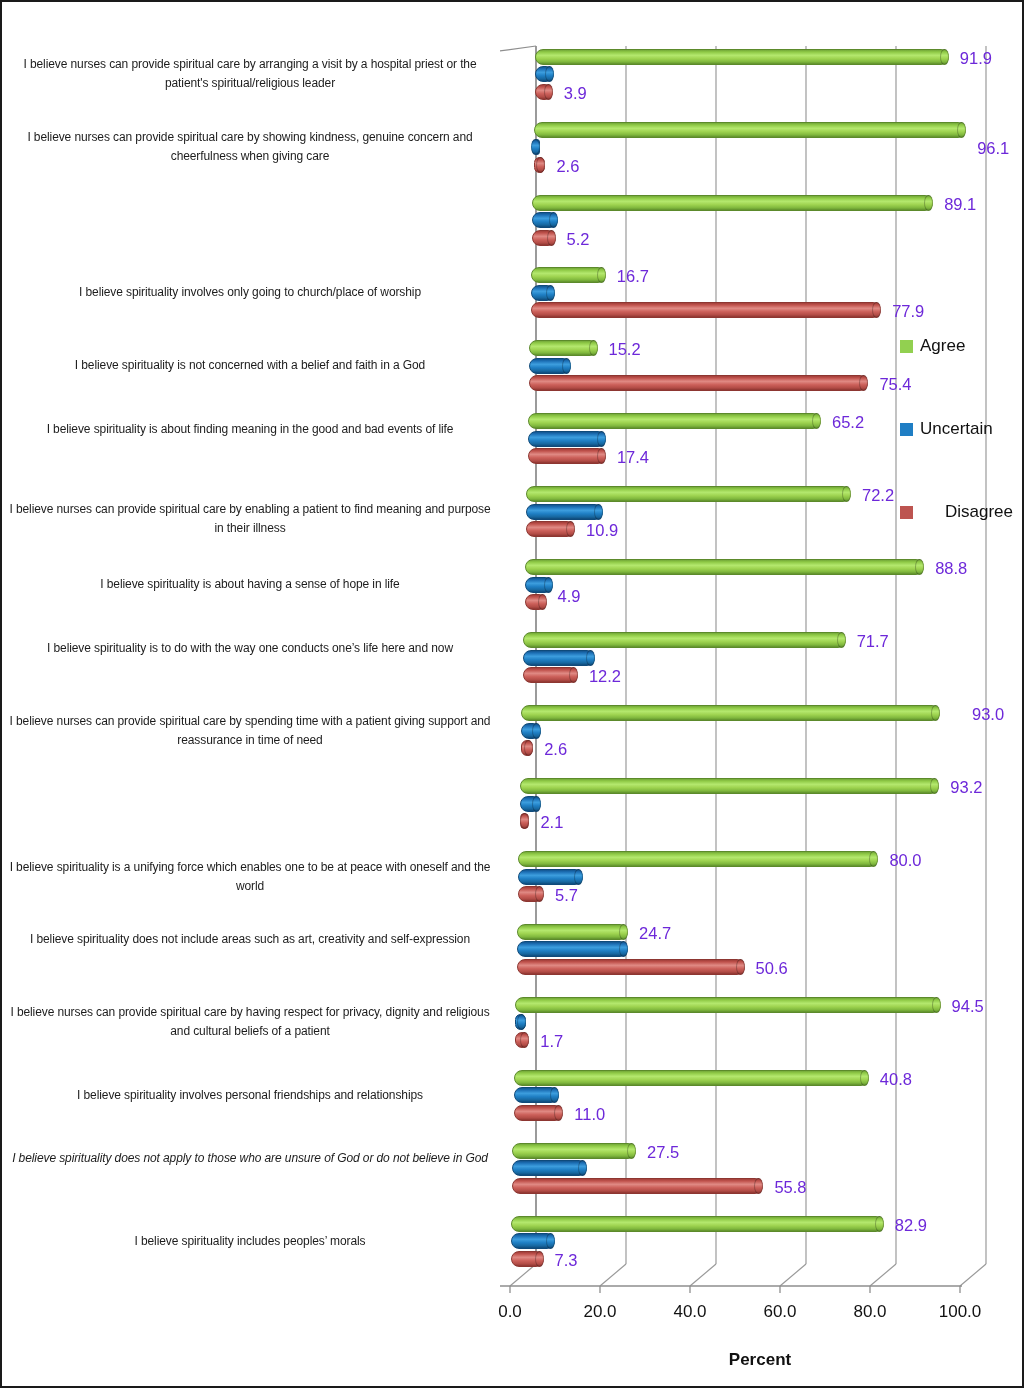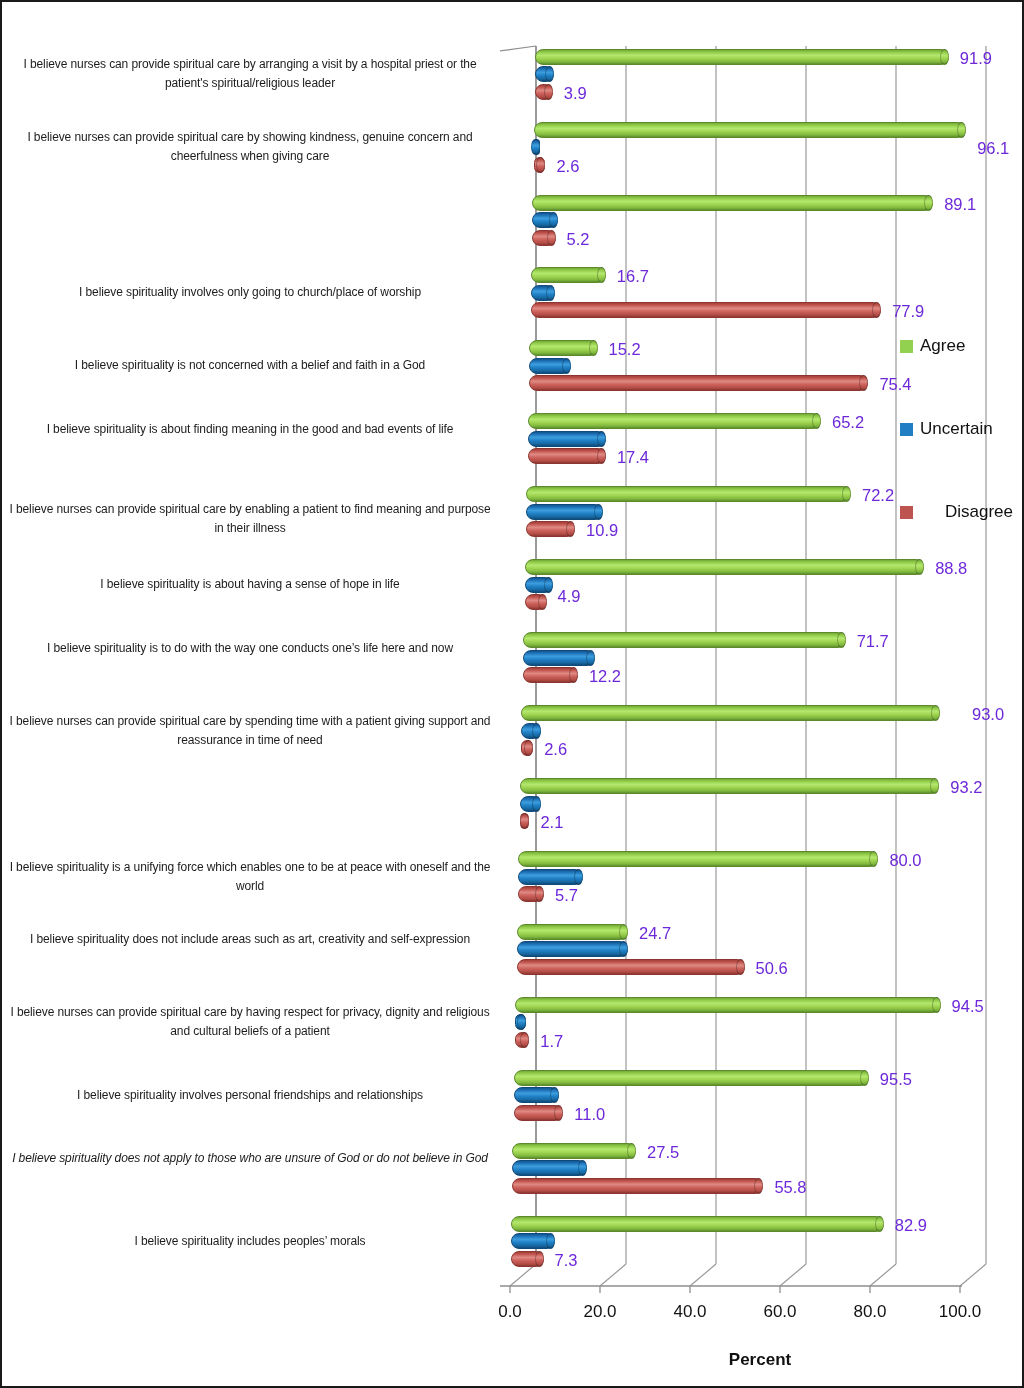--- a/index.html
+++ b/index.html
@@ -262,21 +262,21 @@
         <div class="val" style="left: 139.032px; top: 882.941px;">24.7</div>
         <div class="bar uncertain" style="left: 16.8824px; top: 899.441px; width: 111.15px;"></div>
         <div class="bar disagree" style="left: 16.8824px; top: 916.941px; width: 227.7px;"></div>
         <div class="val" style="left: 255.582px; top: 917.941px;">50.6</div>
         <div class="bar agree" style="left: 15.3529px; top: 954.882px; width: 425.25px;"></div>
         <div class="val" style="left: 451.603px; top: 955.882px;">94.5</div>
         <div class="bar uncertain" style="left: 15.3529px; top: 972.382px; width: 10.8px;"></div>
         <div class="bar disagree" style="left: 15.3529px; top: 989.882px; width: 13.95px;"></div>
         <div class="val" style="left: 40.3029px; top: 990.882px;">1.7</div>
         <div class="bar agree" style="left: 13.8235px; top: 1027.82px; width: 355.05px;"></div>
-        <div class="val" style="left: 379.874px; top: 1028.82px;">95.5</div>
+        <div class="val" style="left: 379.874px; top: 1028.82px;">40.8</div>
         <div class="bar uncertain" style="left: 13.8235px; top: 1045.32px; width: 45.45px;"></div>
         <div class="bar disagree" style="left: 13.8235px; top: 1062.82px; width: 49.5px;"></div>
         <div class="val" style="left: 74.3235px; top: 1063.82px;">11.0</div>
         <div class="bar agree" style="left: 12.2941px; top: 1100.76px; width: 123.75px;"></div>
         <div class="val" style="left: 147.044px; top: 1101.76px;">27.5</div>
         <div class="bar uncertain" style="left: 12.2941px; top: 1118.26px; width: 75.15px;"></div>
         <div class="bar disagree" style="left: 12.2941px; top: 1135.76px; width: 251.1px;"></div>
         <div class="val" style="left: 274.394px; top: 1136.76px;">55.8</div>
         <div class="bar agree" style="left: 10.7647px; top: 1173.71px; width: 373.05px;"></div>
         <div class="val" style="left: 394.815px; top: 1174.71px;">82.9</div>

